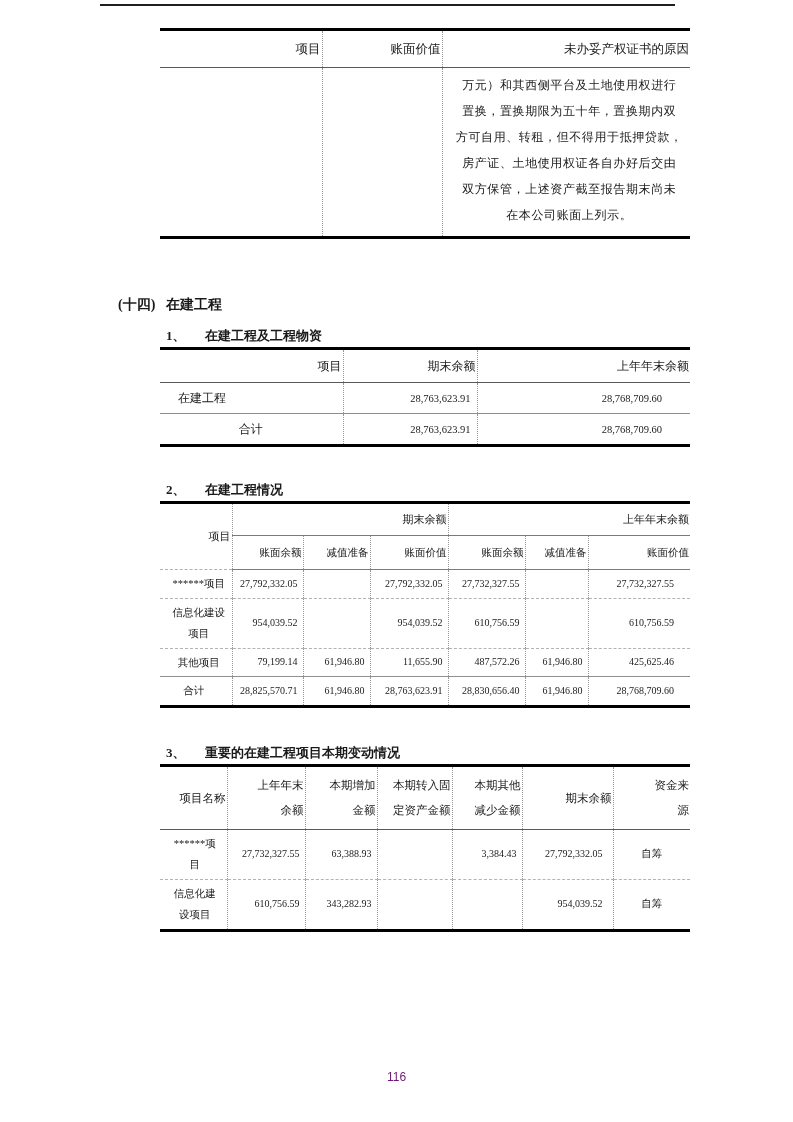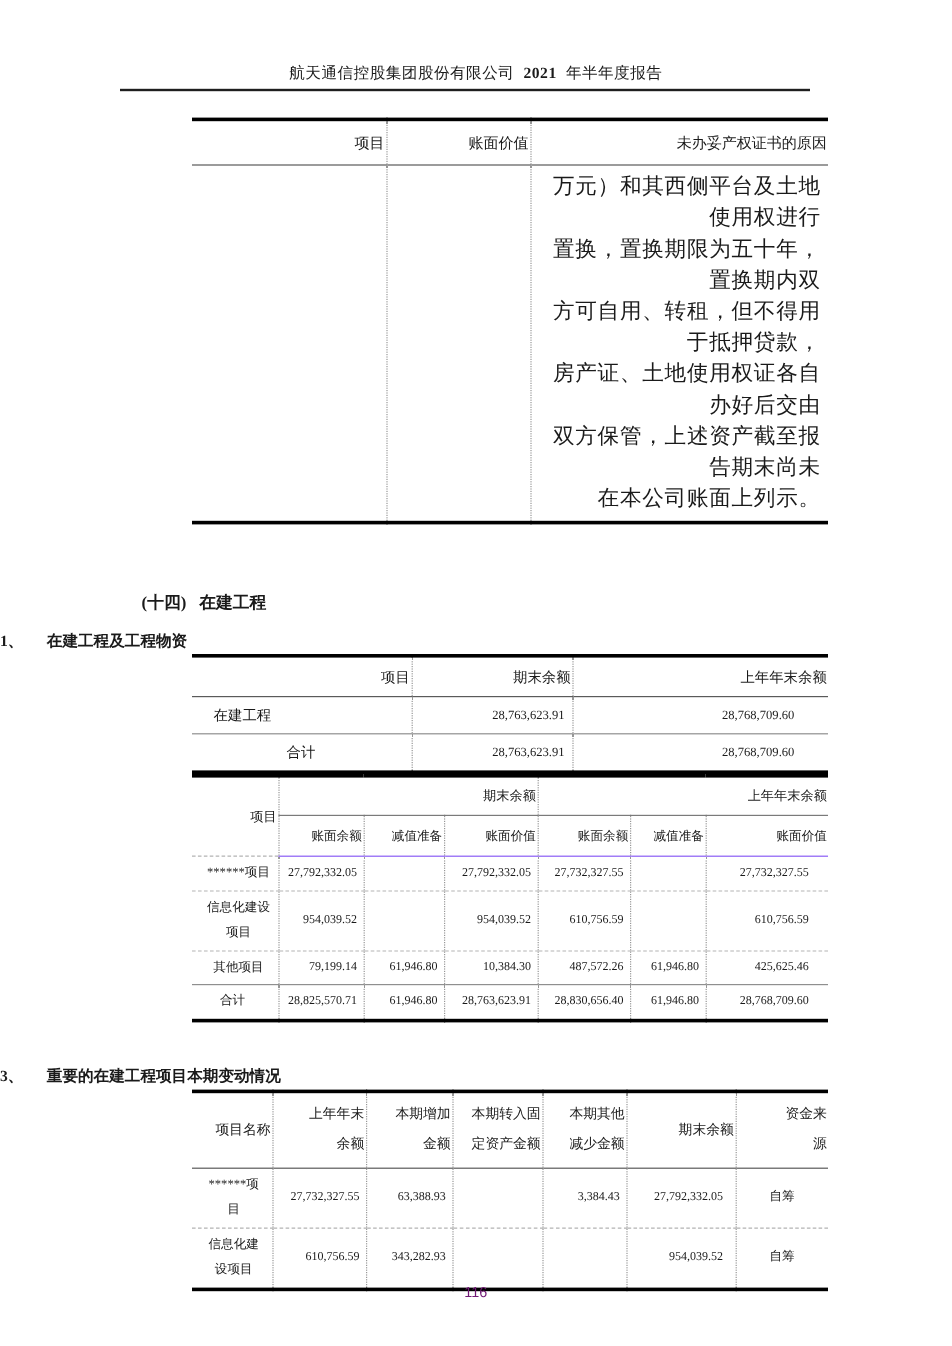--- a/index.html
+++ b/index.html
@@ -25,26 +25,26 @@
   th + th, td + td { border-left:1px dotted #979797; }
   tbody td { border-top:1px dashed #b3b3b3; }
   thead th { border-bottom:1px solid #5a5a5a; }
   tr.total td { border-top:1px solid #8f8f8f; }
 
   
   .t-carry { margin-top:22px; }
   .t-carry col.c1 { width:162px; } .t-carry col.c2 { width:120px; } .t-carry col.c3 { width:248px; }
   .t-carry thead th { height:34px; font-size:12.5px; }
   .t-carry tbody td { vertical-align:top; height:158px; }
-  .t-carry .reason { font-size:18px; line-height:26px; letter-spacing:0.6px; padding:4px 6px 6px 12px; text-align:right; }
+  .t-carry .reason { font-size:12px; line-height:26px; letter-spacing:0.6px; padding:4px 6px 6px 12px; text-align:center; }
 
   
   .sec-h { margin-top:26px; padding-left:118px; font-size:14px; font-weight:bold; }
   .sec-h .no { display:inline-block; width:48px;margin-top:31px; }
-  .sub-h { font-size:13px; font-weight:bold; }
+  .sub-h { padding-left:166px; font-size:13px; font-weight:bold; }
   .sub-h .no { display:inline-block; width:39px; }
   .sub-h1 { margin-top:13px; }
   .sub-h2 { margin-top:34px; }
   .sub-h3 { margin-top:36px;font-family:Liberation Serif, serif; }
   .sub-h + table { margin-top:2px; }
 
   
   .t1 col.c1 { width:183px; } .t1 col.c2 { width:134px; } .t1 col.c3 { width:213px; }
   .t1 thead th { height:30px; font-size:12px; }
   .t1 tbody td { height:28px; }
@@ -76,25 +76,20 @@
 
   
   .footer { position:absolute; top:1070px; left:0; width:100%; text-align:center;
             font-family:"Liberation Sans","DejaVu Sans",sans-serif; font-size:12px; color:#701a75; }
 </style>
 </head>
 <body>
 
 <div class="page">
 
-  <div class="doc-header">
-    <span>航天通信控股集团股份有限公司</span>
-    <span class="yr">2021</span>
-    <span>年半年度报告</span>
-  </div>
   <div class="head-rule"></div>
 
   <table class="t-carry">
     <colgroup>
         <col class="c1">
         <col class="c2">
         <col class="c3">
       </colgroup>
     <thead>
       <tr>
@@ -139,20 +134,23 @@
           <td class="num3">28,768,709.60</td>
         </tr>
         <tr class="total">
           <td class="lbl">合计</td>
           <td class="num">28,763,623.91</td>
           <td class="num3">28,768,709.60</td>
         </tr>
       </tbody>
   </table>
 
+  <div class="sub-h sub-h2">
+    <span class="no">2、</span><span>在建工程情况</span>
+  </div>
   <table class="t2">
     <colgroup>
         <col class="c1">
         <col class="c2">
         <col class="c3">
         <col class="c4">
         <col class="c5">
         <col class="c6">
         <col class="c7">
       </colgroup>
@@ -187,21 +185,21 @@
           <td class="numc"></td>
           <td class="numc">954,039.52</td>
           <td class="numc">610,756.59</td>
           <td class="numc"></td>
           <td class="numL">610,756.59</td>
         </tr>
         <tr>
           <td class="lbl2">其他项目</td>
           <td class="numc">79,199.14</td>
           <td class="numc">61,946.80</td>
-          <td class="numc">10,384.30</td>
+          <td class="numc">11,655.90</td>
           <td class="numc">487,572.26</td>
           <td class="numc">61,946.80</td>
           <td class="numL">425,625.46</td>
         </tr>
         <tr class="total">
           <td class="lbl2">合计</td>
           <td class="numc">28,825,570.71</td>
           <td class="numc">61,946.80</td>
           <td class="numc">28,763,623.91</td>
           <td class="numc">28,830,656.40</td>

